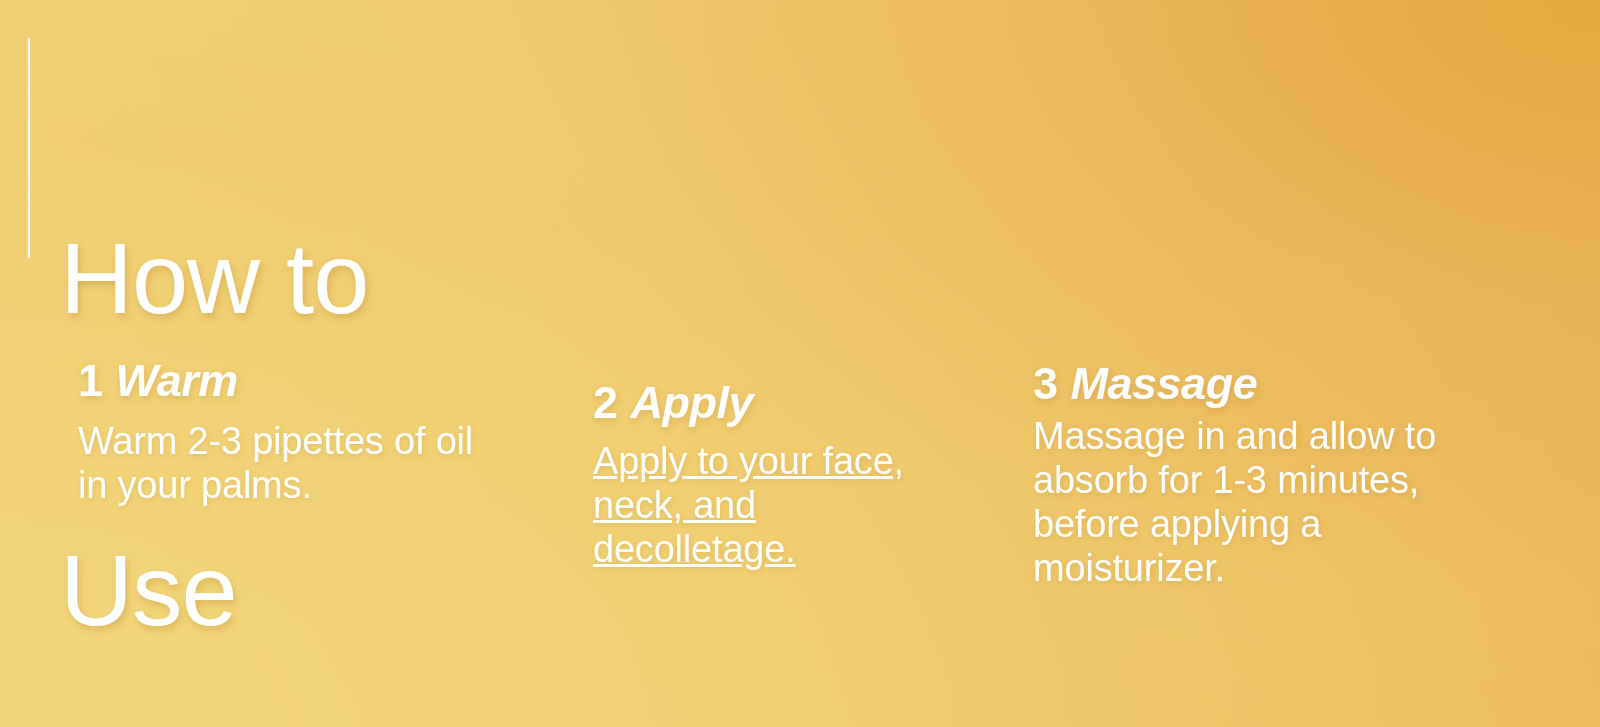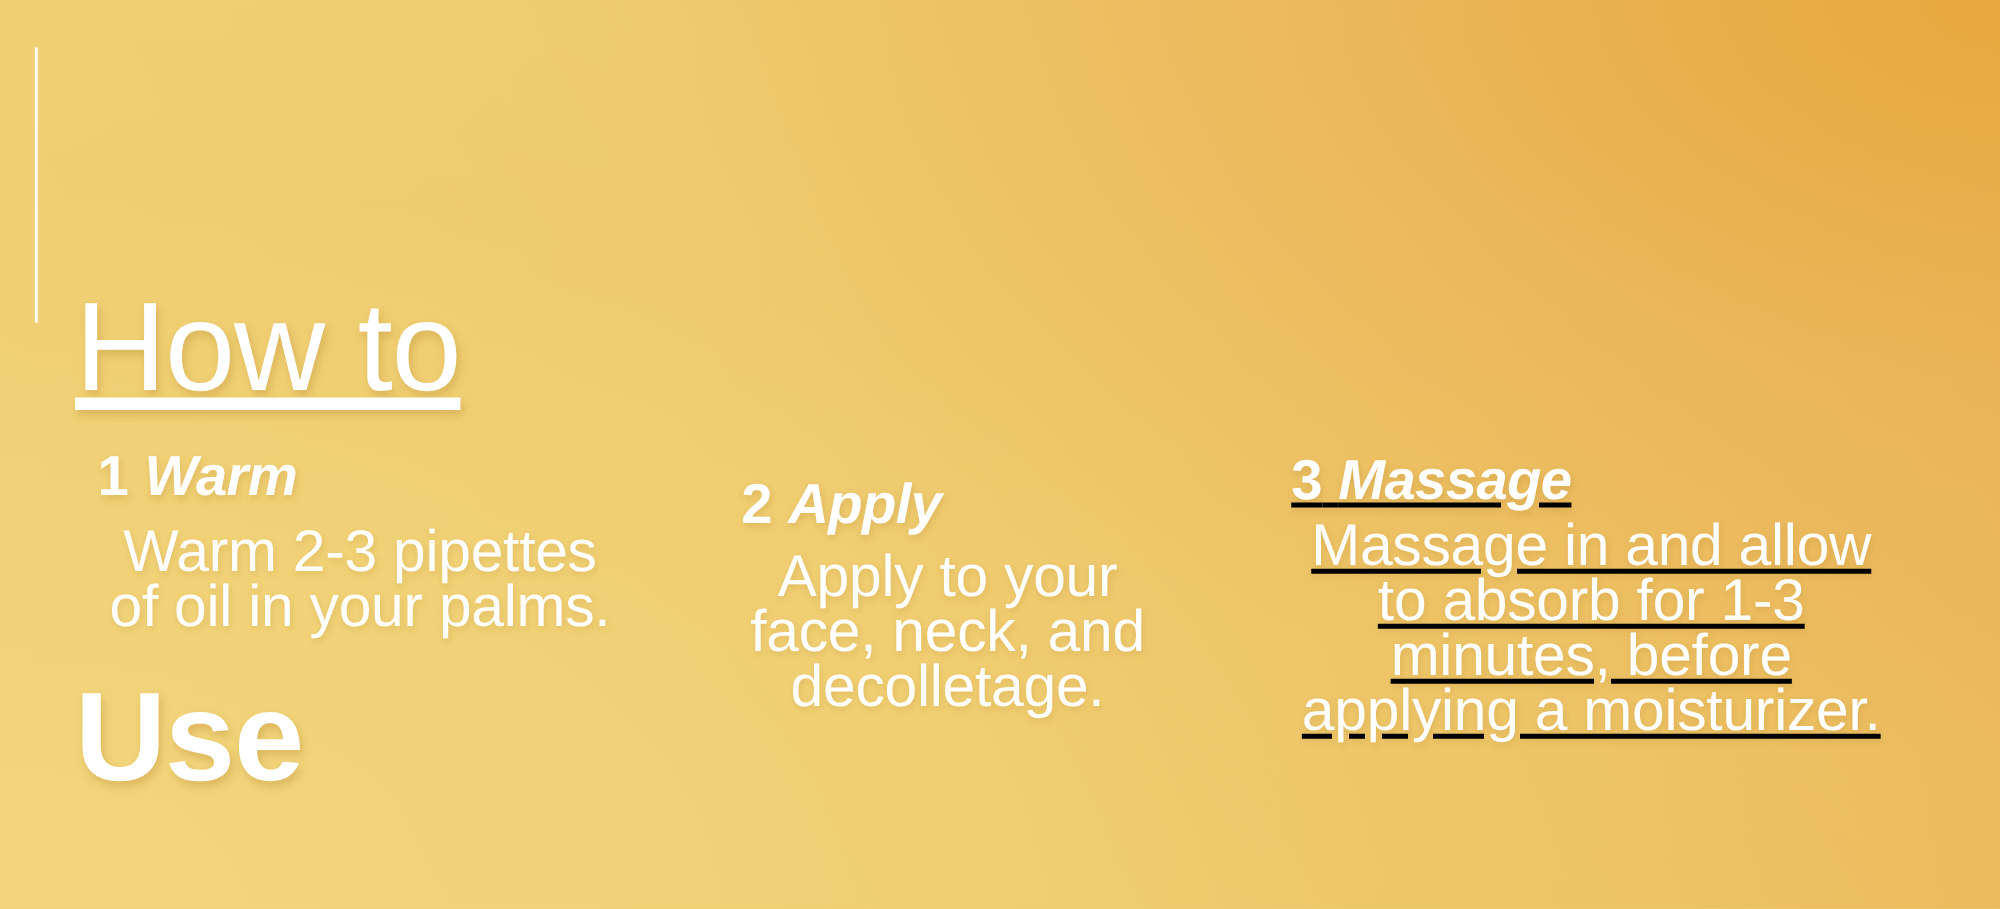--- a/index.html
+++ b/index.html
@@ -56,56 +56,55 @@
     left:60px;
     top:18px;
     color:#ffffff;
     font-size:101px;
     font-weight:400;
     line-height:104px;
     letter-spacing:-1px;
     white-space:pre;
     text-shadow:2px 4px 7px rgba(170,115,30,0.30);
   }
-  .title .l1 { display:block;text-decoration:underline; }
-  .title .l2 { display:block;font-weight:bold; }
+  .title .l1 { display:block; }
+  .title .l2 { display:block; }
 
   
   .steps { position:absolute; left:0; top:0; width:1600px; height:727px; }
 
   .step { position:absolute; }
 
   .step-heading {
     color:#ffffff;
     font-size:45px;
     line-height:52px;
     font-weight:700;
     white-space:nowrap;
     text-shadow:1px 3px 6px rgba(170,115,30,0.25);
   }
   .step-num { font-style:normal; font-weight:700; }
   .step-name { font-style:italic; font-weight:700; letter-spacing:-0.5px; }
 
   .step-body {
     color:#ffffff;
-    font-size:47px;
+    font-size:38px;
     line-height:44px;
     font-weight:400;
     letter-spacing:-0.2px;
     text-shadow:1px 2px 5px rgba(170,115,30,0.20);
-    text-align:center;
   }
 
   
   #step-1 { left:78px;   top:355px; width:420px; }
   #step-2 { left:593px;  top:358px; width:330px;margin-top:19px; }
-  #step-3 { left:1033px; top:358px; width:480px;text-decoration:underline; }
+  #step-3 { left:1033px; top:358px; width:480px; }
 
   #step-1 .step-body { margin-top:12px; }
-  #step-2 .step-body { margin-top:10px; }
+  #step-2 .step-body { margin-top:10px;text-decoration:underline; }
   #step-3 .step-body { margin-top:4px; }
 </style>
 </head>
 <body>
 
 <div id="banner">
 
   <div class="header-block">
     <div class="vrule"></div>
     <div class="title">

